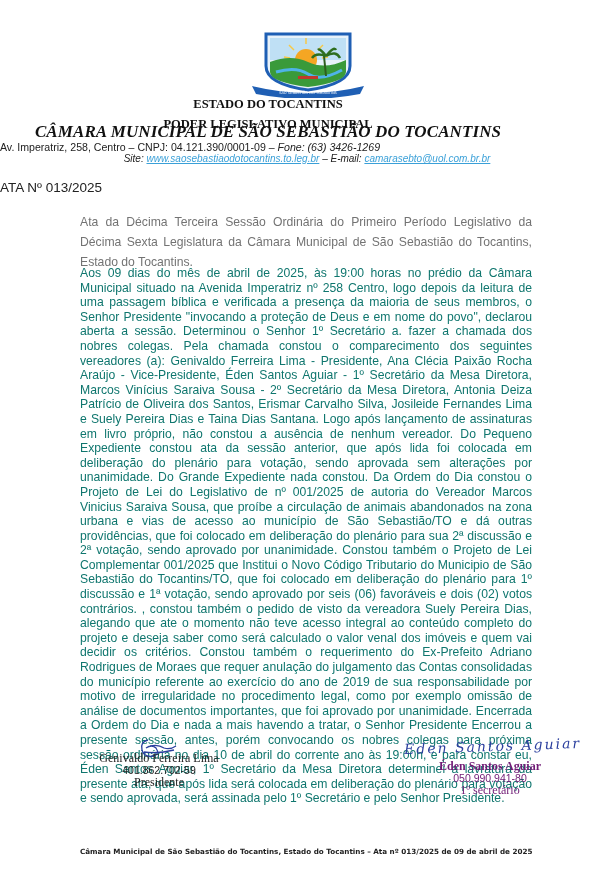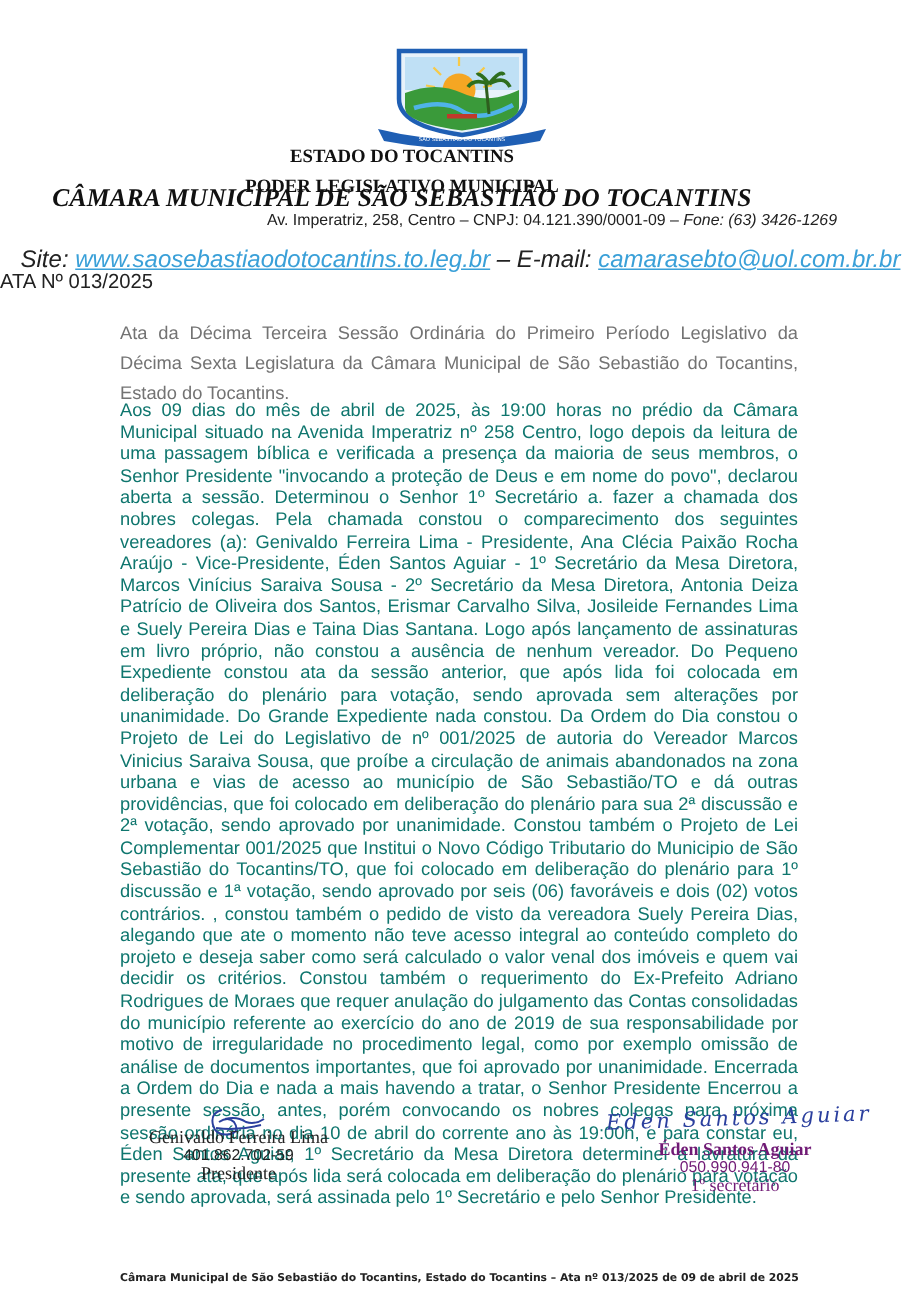--- a/index.html
+++ b/index.html
@@ -2,22 +2,22 @@
 <html><head>
 <meta charset="utf-8">
 <style>
   html, body { margin:0; padding:0; background:#ffffff; }
   body { width:614px; height:869px; position:relative; overflow:hidden; color:#111; }
   .logo { position:absolute; left:246px; top:32px; width:124px; height:66px; }
   .hdr { position:absolute; left:0; width:536px; text-align:center; font-family:"Liberation Serif", serif; font-weight:bold; color:#111; }
   .h1 { top:97px; font-size:12.5px; }
   .h2 { top:117px; font-size:12.5px; }
   .h3 { top:122px; font-size:17px; letter-spacing:0.1px;font-style:italic; }
-  .addr { position:absolute; top:141px; left:0; width:558px; text-align:right; font-family:"Liberation Sans", sans-serif; font-size:10.6px; color:#222; }
-  .site { position:absolute; top:153px; left:0; width:614px; text-align:center; font-family:"Liberation Sans", sans-serif; font-size:16px; font-style:italic; color:#222;margin-top:12px; }
+  .addr { position:absolute; top:141px; left:0; width:558px; text-align:left; font-family:"Liberation Sans", sans-serif; font-size:10.6px; color:#222; }
+  .site { position:absolute; top:153px; left:0; width:614px; text-align:center; font-family:"Liberation Sans", sans-serif; font-size:10px; font-style:italic; color:#222; }
   .site a { color:#3aa0d8; text-decoration:underline; }
   .ata-title { position:absolute; top:180px; left:0; width:614px; text-align:left; font-family:"Liberation Sans", sans-serif; font-size:13.5px; color:#222; }
   .intro { position:absolute; left:80px; top:212px; width:452px; font-family:"Liberation Sans", sans-serif; font-size:12.2px; line-height:20px; text-align:justify; color:#737373; }
   .body { position:absolute; left:80px; top:266px; width:452px; font-family:"Liberation Sans", sans-serif; font-size:12.2px; line-height:14.6px; text-align:justify; color:#0f766e; }
   .sig-left { position:absolute; left:94px; top:752px; width:130px; text-align:center; font-family:"Liberation Serif", serif; font-size:12px; color:#222; line-height:12px; }
   .sig-left .cpf, .sig-right .cpf { font-family:"Liberation Sans", sans-serif; font-size:10.5px; }
   .sig-right { position:absolute; left:420px; top:760px; width:140px; text-align:center; font-family:"Liberation Serif", serif; font-size:12px; color:#701a75; line-height:12px; }
   .sig-right .name { font-weight:bold; }
   .scribble { position:absolute; }
   .footer { position:absolute; top:811px; left:80px; font-family:"DejaVu Sans", sans-serif; font-size:7.2px; font-weight:bold; color:#222;margin-top:36px; }

